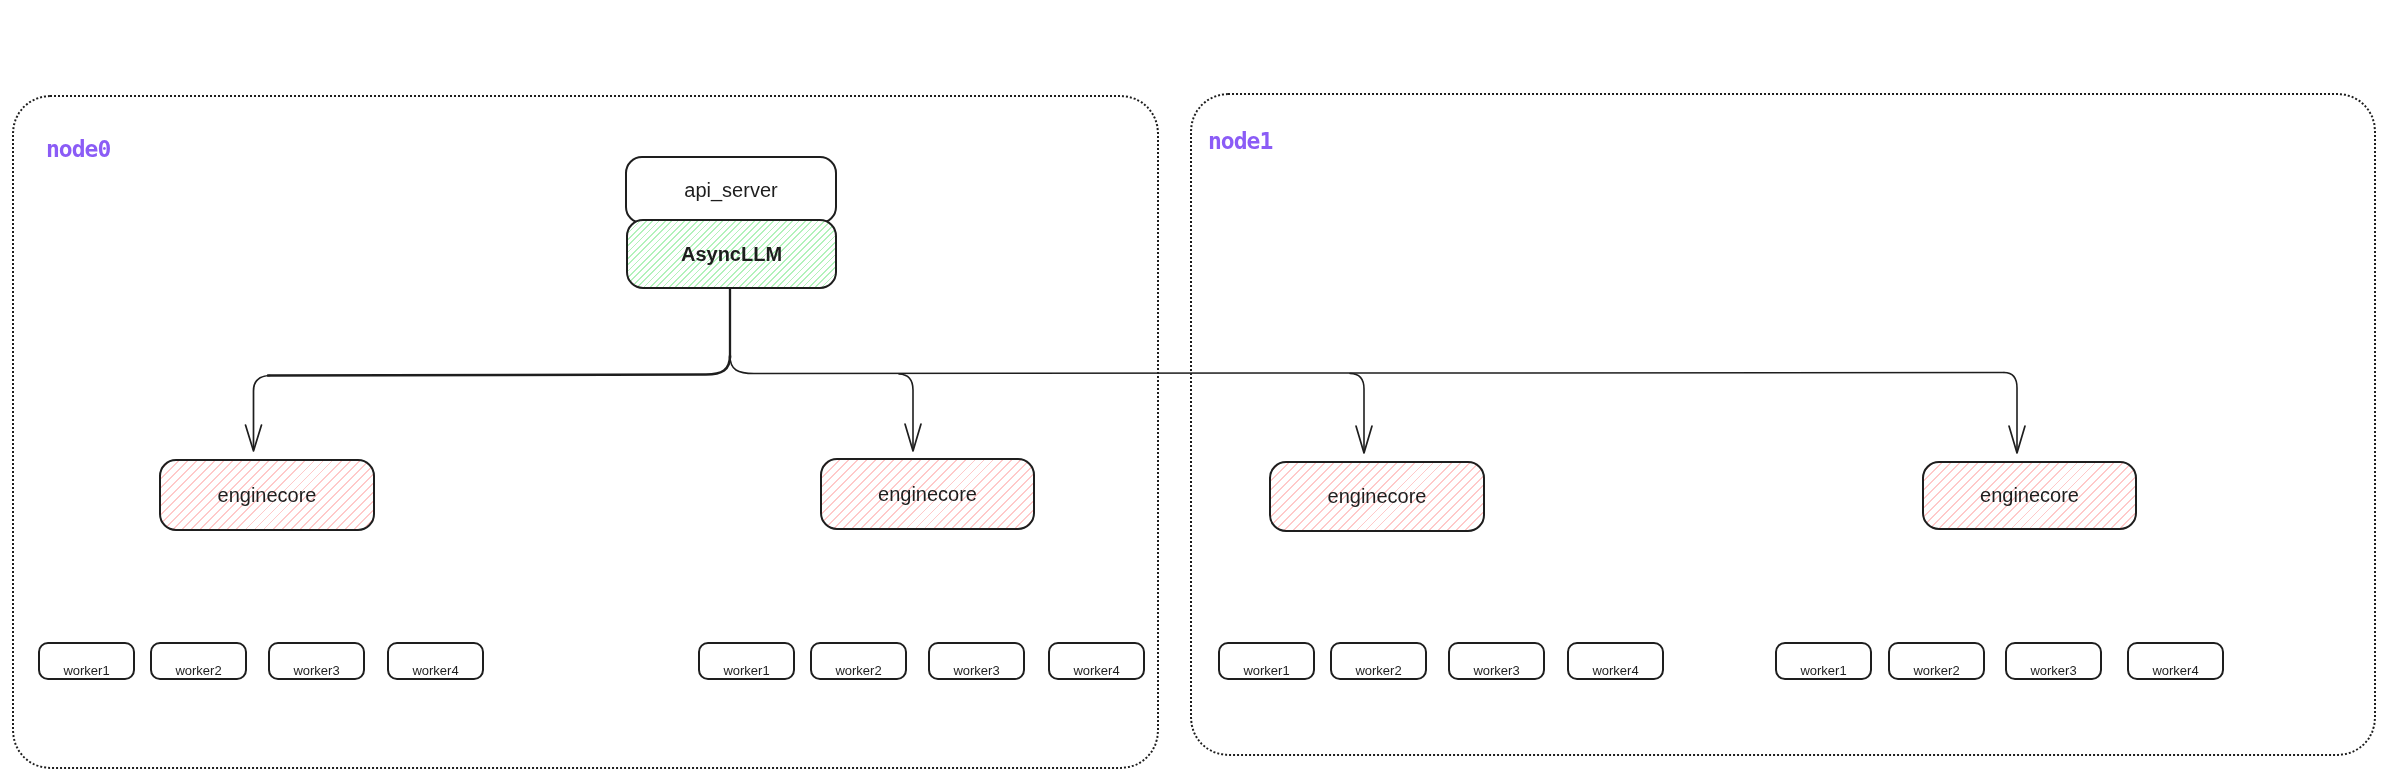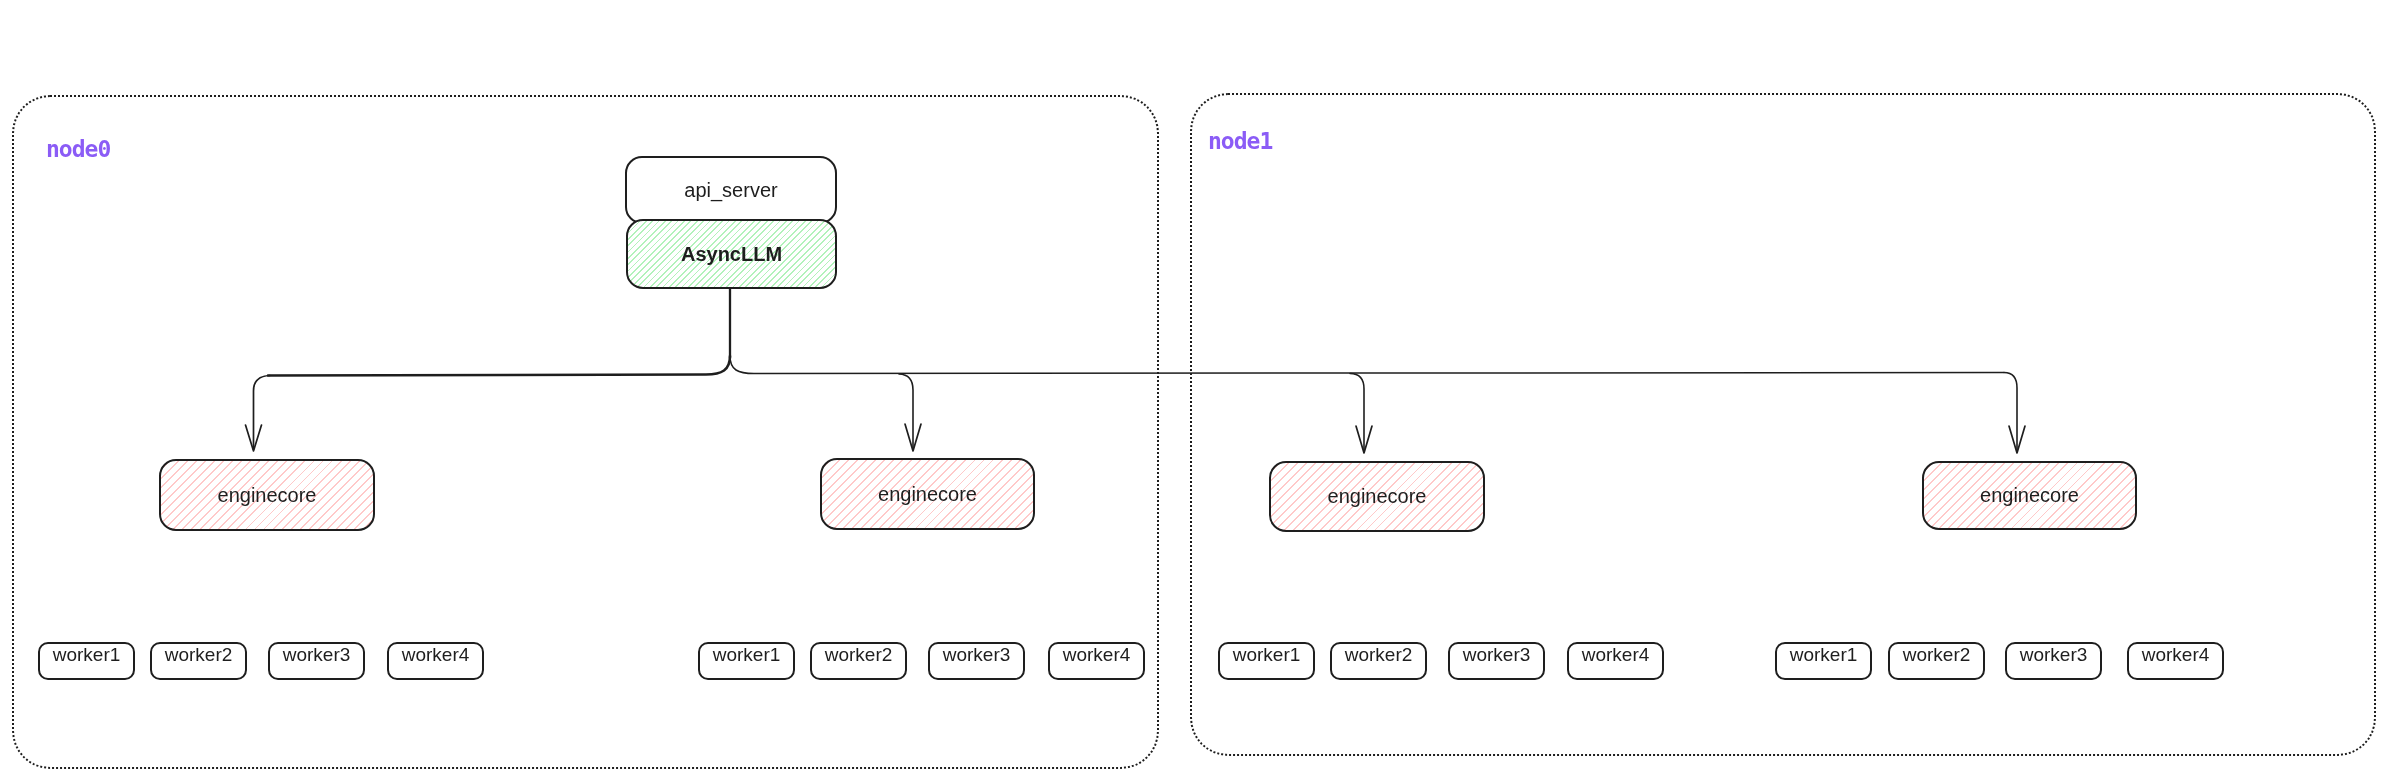--- a/index.html
+++ b/index.html
@@ -56,22 +56,22 @@
       rgba(255,201,201,0) 0px, rgba(255,201,201,0) 5.1px,
       #ffc9c9 5.1px, #ffc9c9 6.4px);
     margin-left:12px;
   }
   .worker{
     position:absolute;
     box-sizing:border-box;
     width:97px;height:38px;
     border:2.3px solid #1e1e1e;
     border-radius:10px;
-    display:flex;align-items:flex-start;justify-content:center;
-    font-size:19px;
+    display:flex;align-items:flex-end;justify-content:center;
+    font-size:13px;
     color:#1e1e1e;
     background:#ffffff;
   }
   svg.connectors{position:absolute;left:0;top:0;pointer-events:none;}
 </style>
 </head>
 <body>
 
 <div id="canvas">
 

